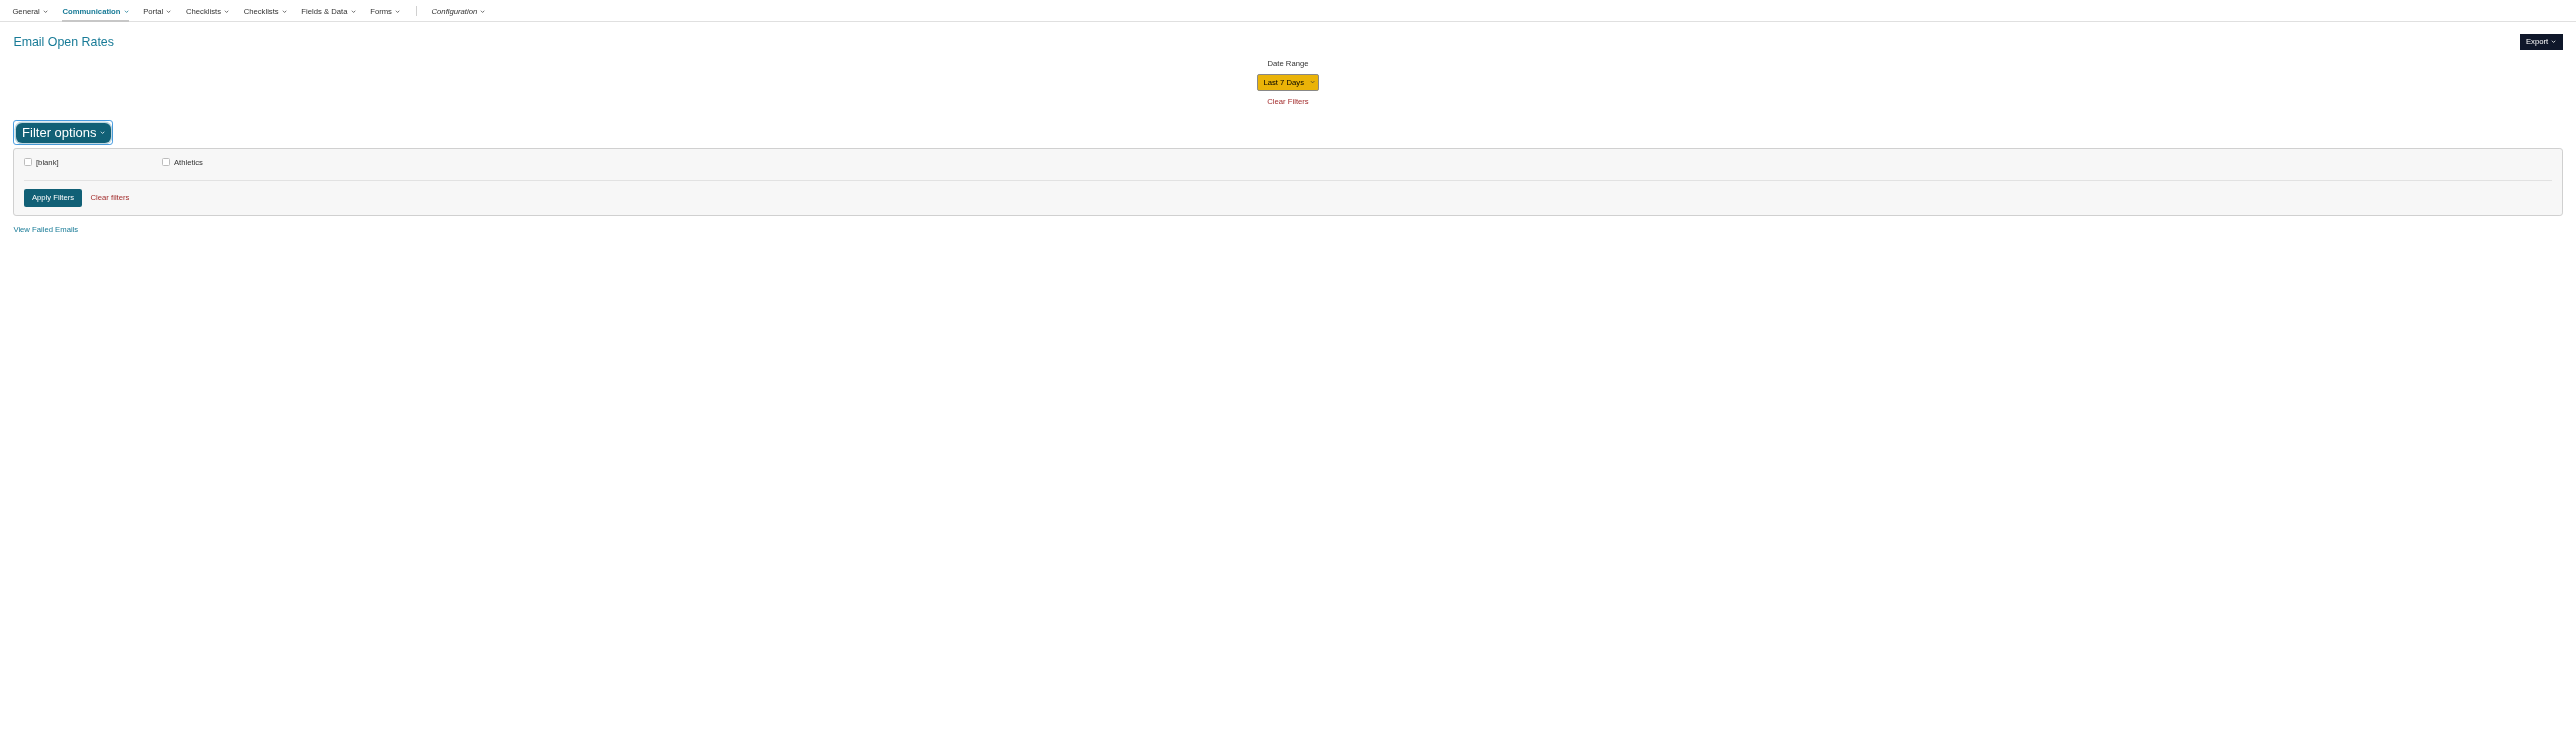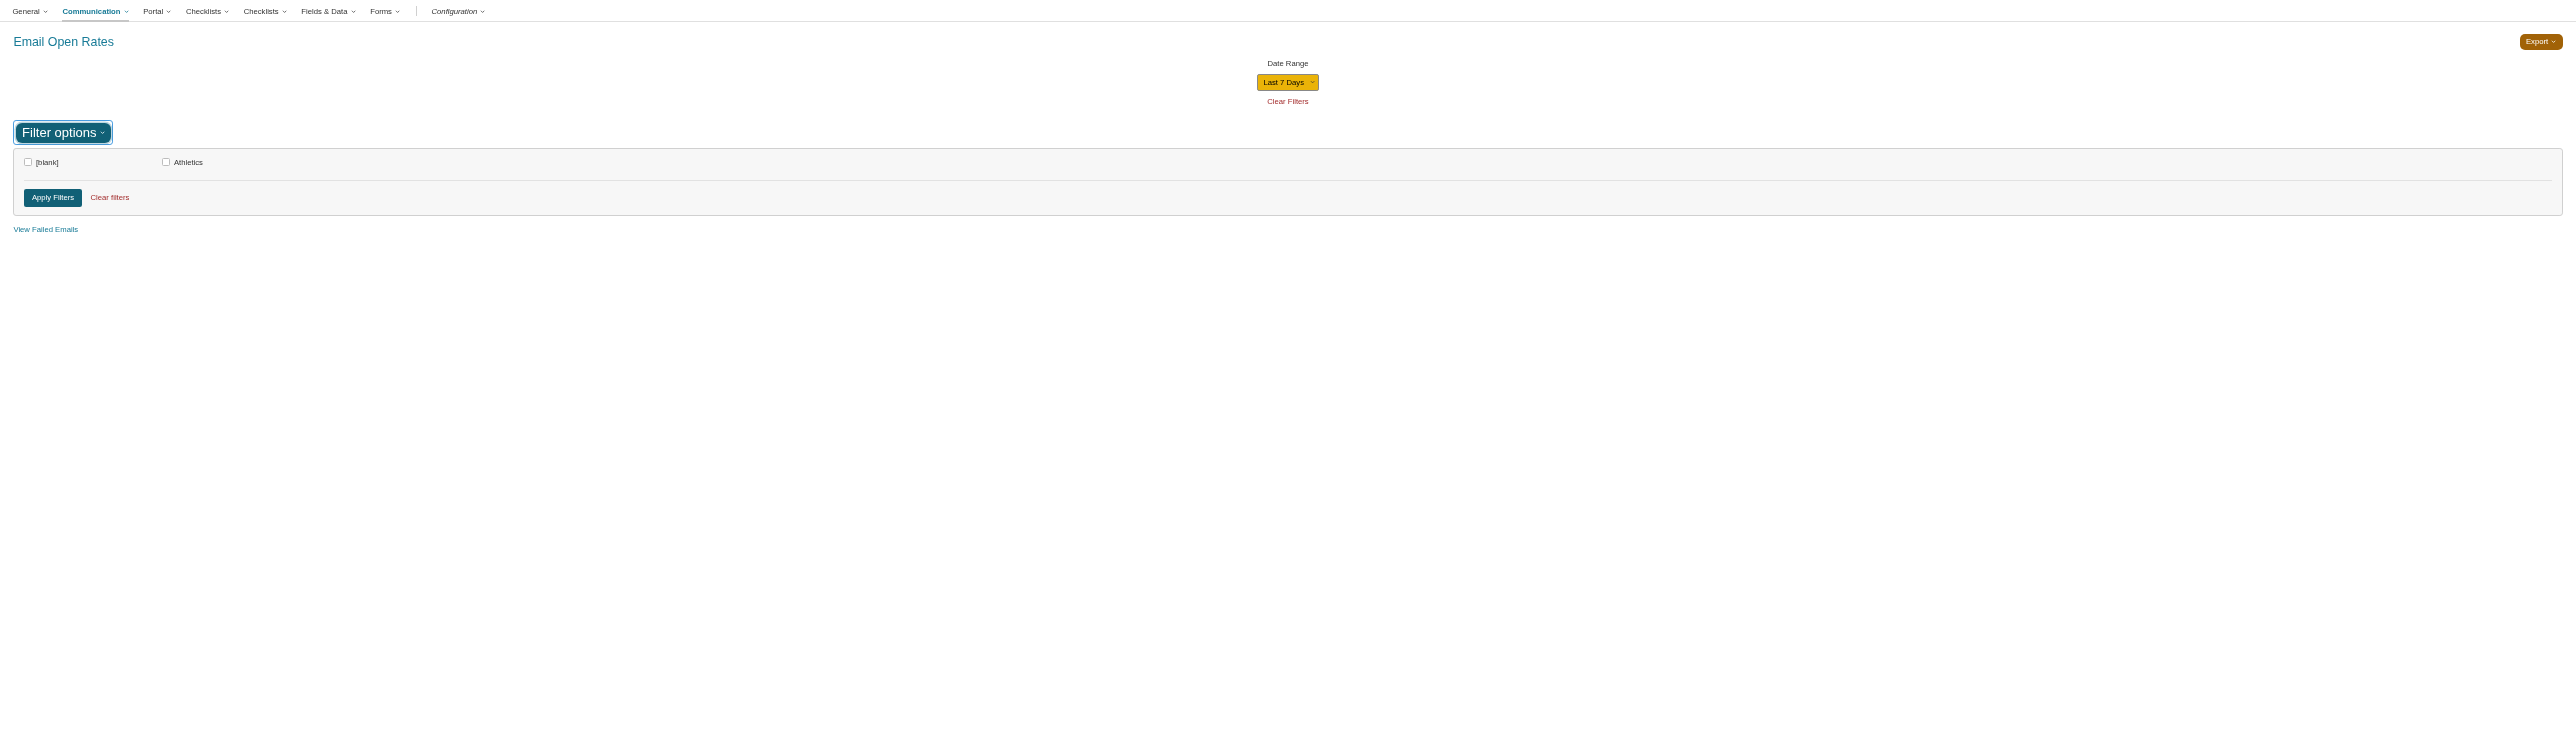--- a/index.html
+++ b/index.html
@@ -54,24 +54,24 @@
     justify-content: space-between;
     align-items: center;
     margin-bottom: 9.3px;
   }
   .page-title {
     font-size: 12.4px;
     font-weight: 400;
     color: #187b97;
   }
   .export-btn {
-    background: #a16207;
+    background: #0f172a;
     color: #fff;
     border: none;
-    border-radius: 5px;
+    border-radius: 0;
     padding: 3.6px 6.2px;
     font-size: 7.7px;
     display: inline-flex;
     align-items: center;
     gap: 3.1px;
     cursor: pointer;
   }
   .date-row {
     display: flex;
     align-items: center;

